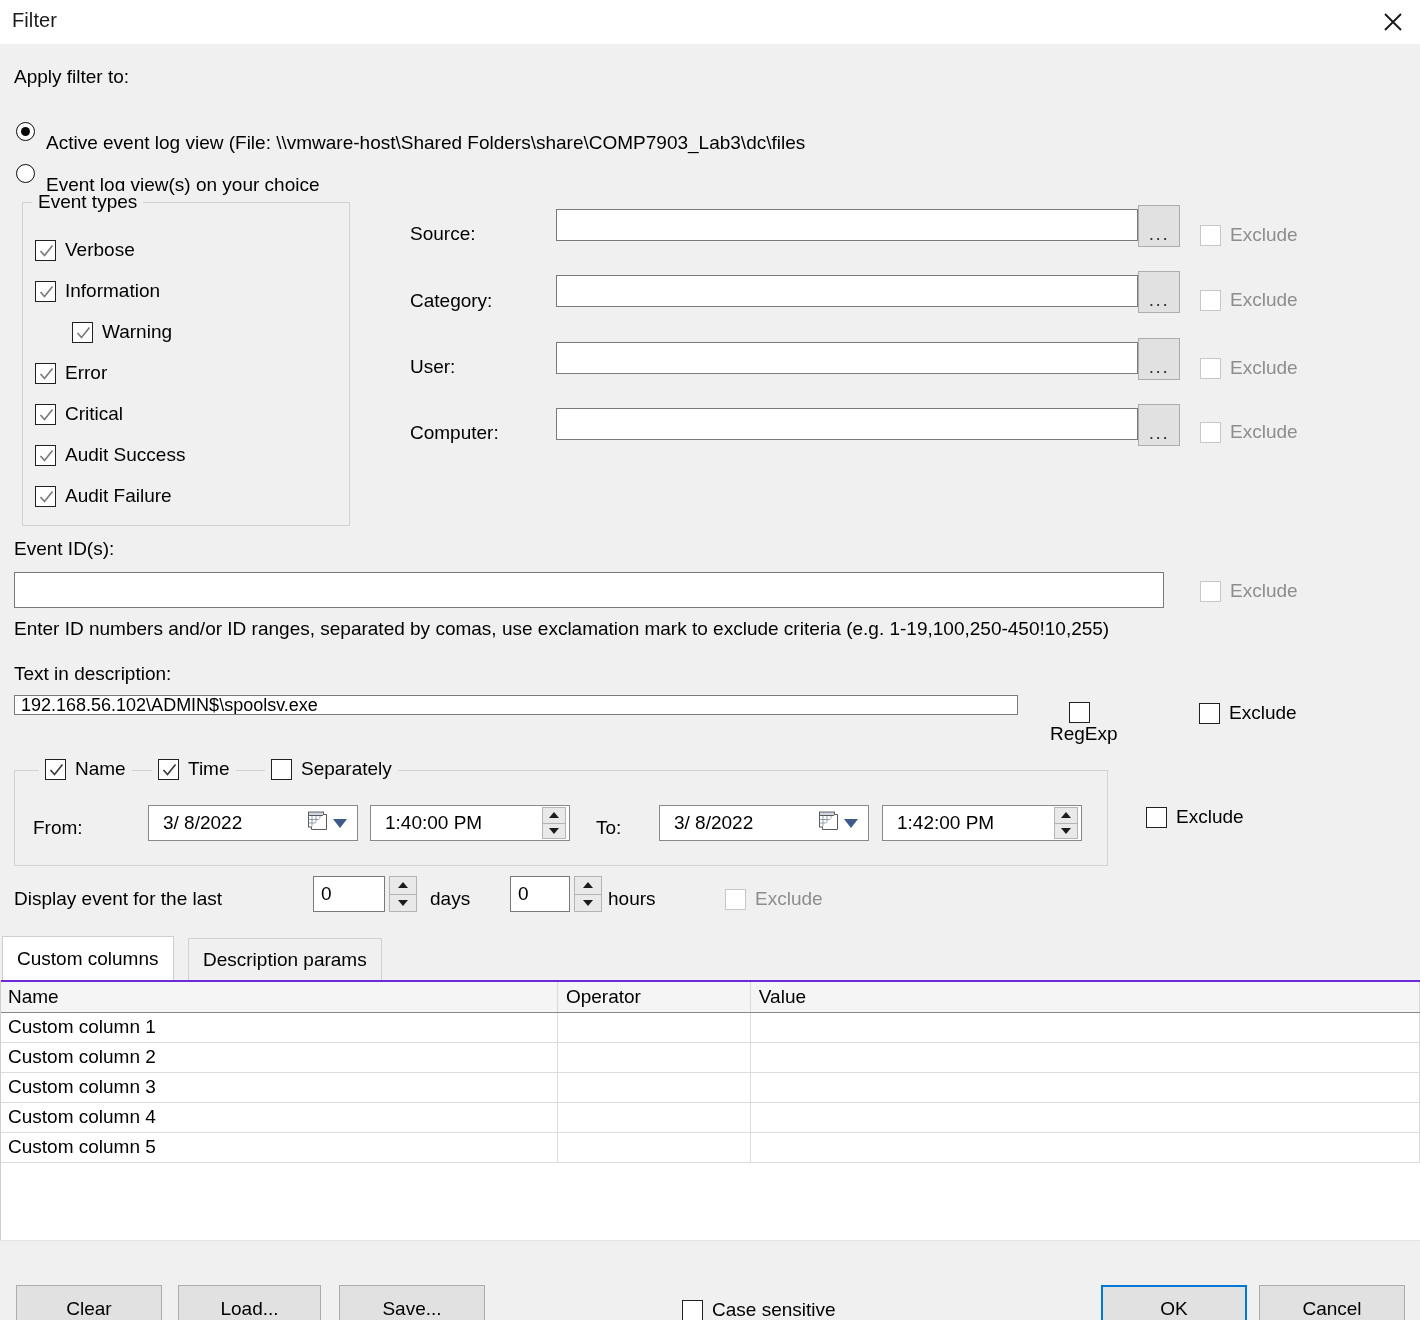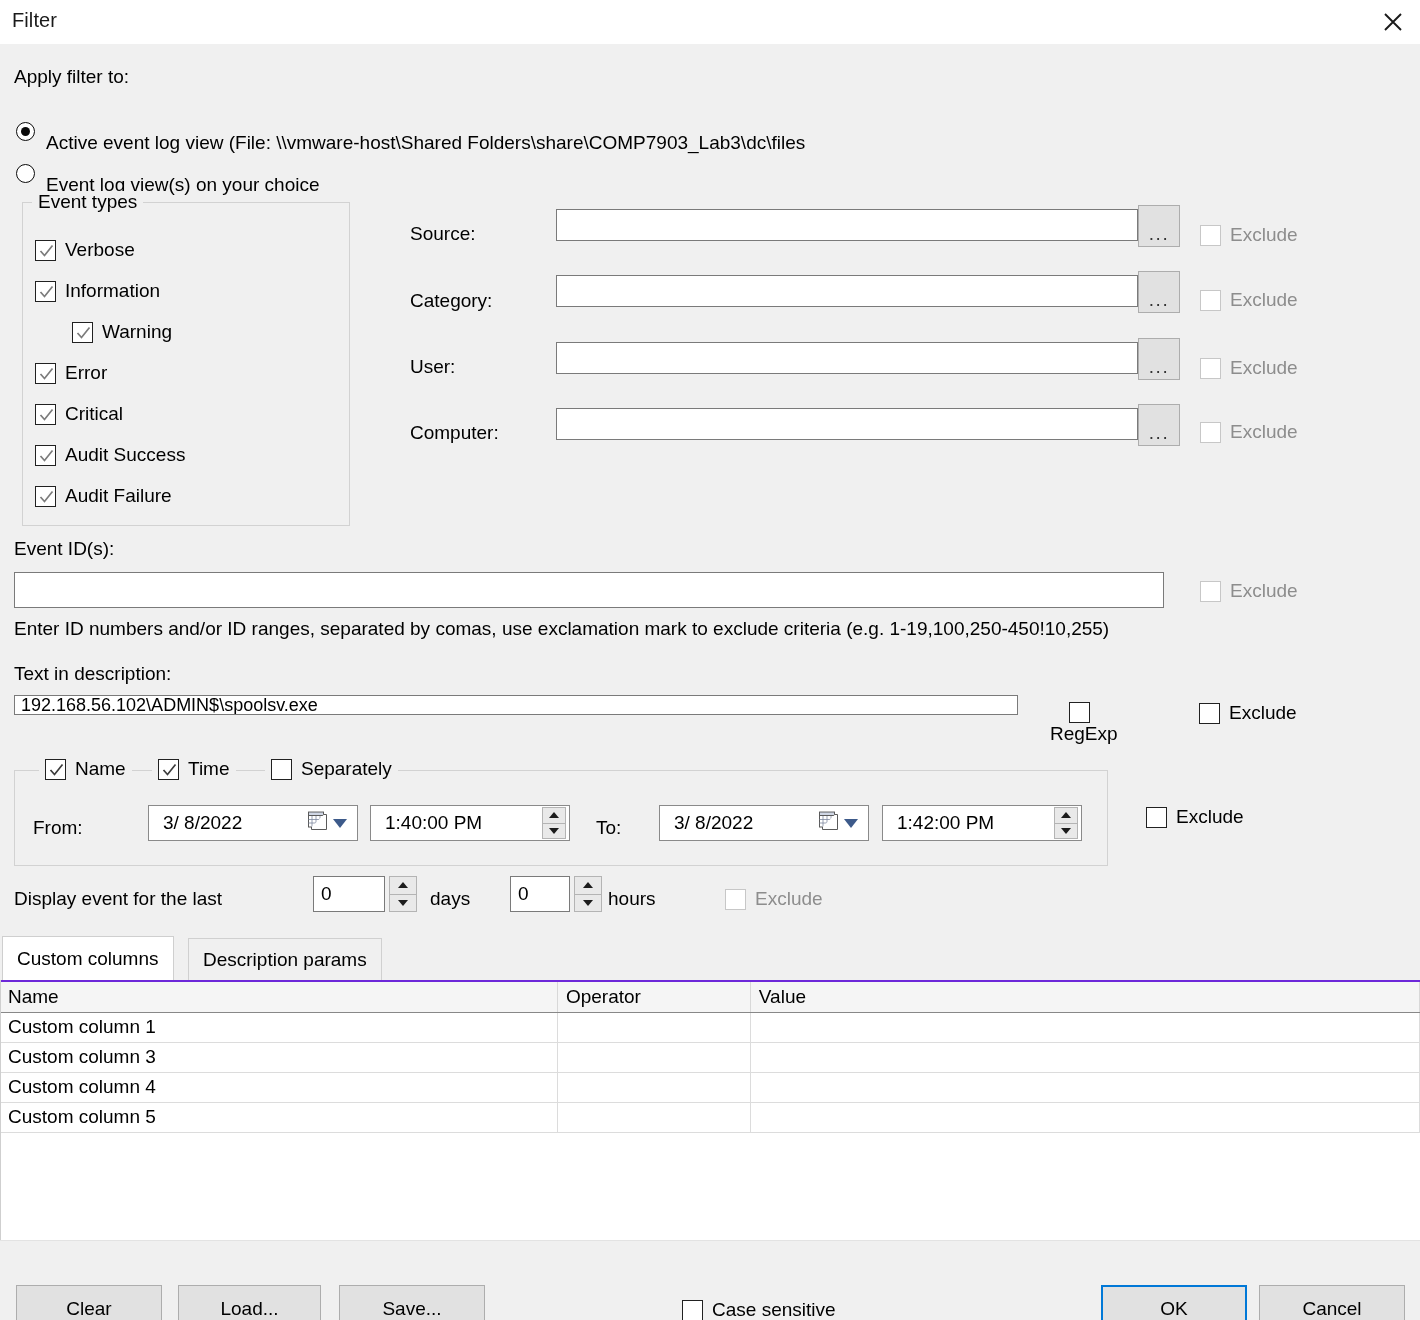--- a/index.html
+++ b/index.html
@@ -455,20 +455,25 @@
           <th class="col-val">Value</th>
         </tr>
       </thead>
       <tbody>
         <tr>
           <td>Custom column 1</td>
           <td></td>
           <td></td>
         </tr>
         <tr>
+          <td>Custom column 2</td>
+          <td></td>
+          <td></td>
+        </tr>
+        <tr>
           <td>Custom column 3</td>
           <td></td>
           <td></td>
         </tr>
         <tr>
           <td>Custom column 4</td>
           <td></td>
           <td></td>
         </tr>
         <tr>

